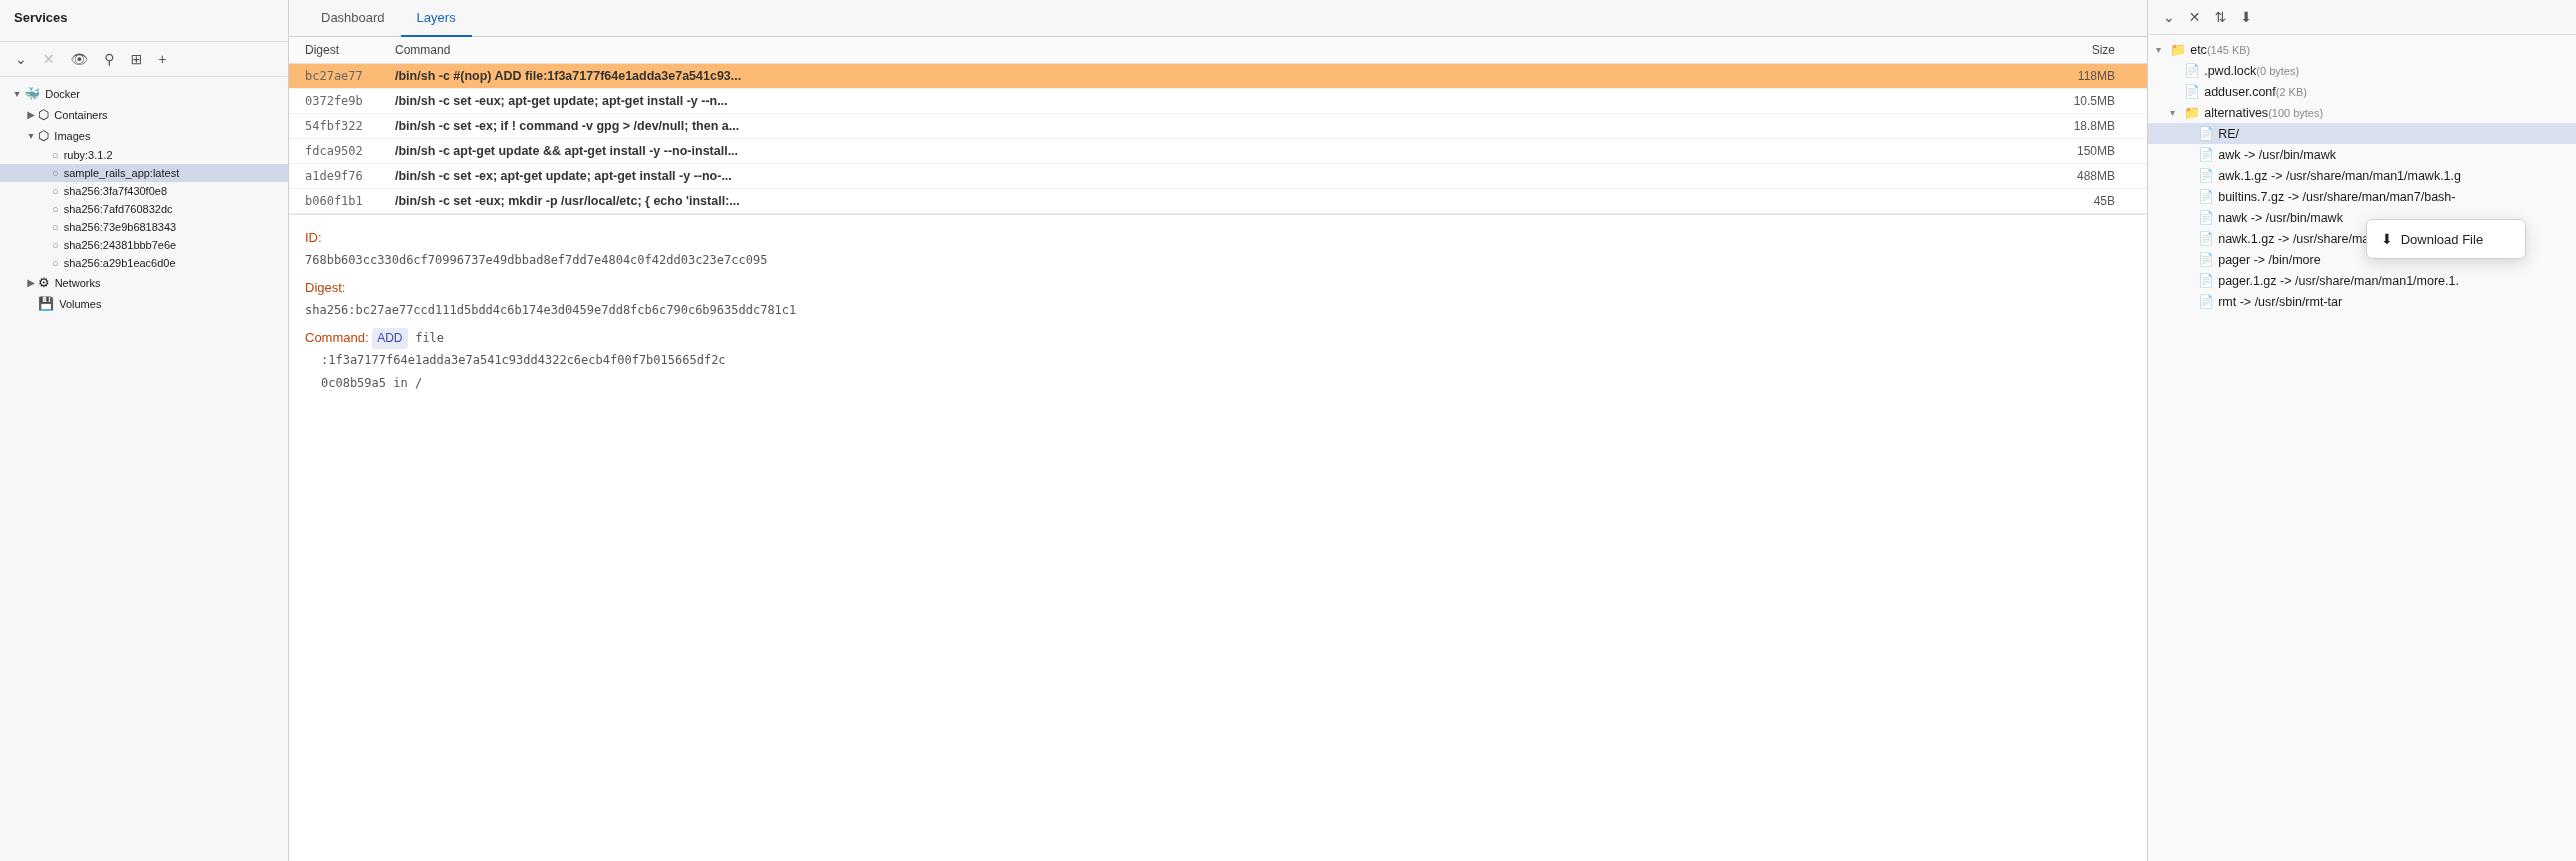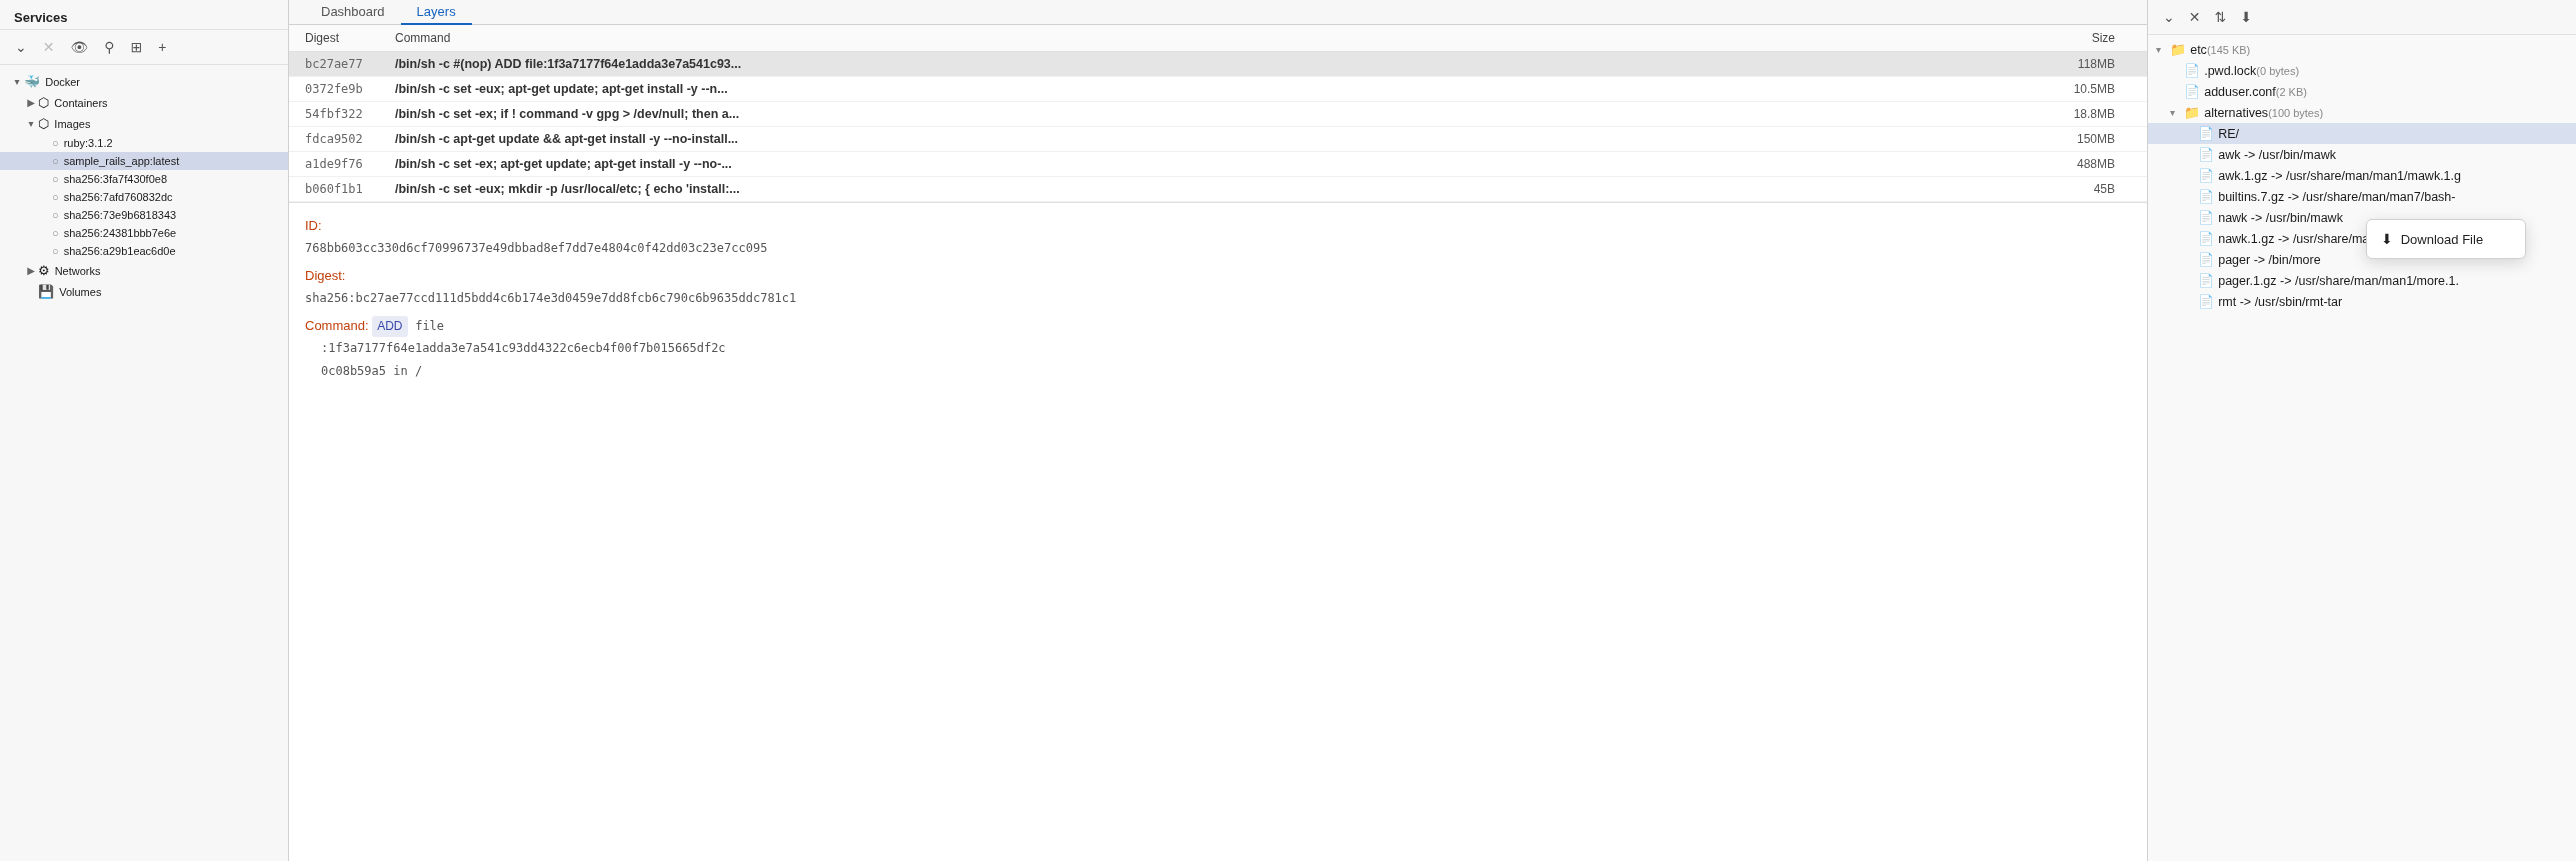--- a/index.html
+++ b/index.html
@@ -25,21 +25,21 @@
     
     .sidebar {
       width: 289px;
       min-width: 289px;
       background: #f7f7f7;
       border-right: 1px solid #d0d0d0;
       display: flex;
       flex-direction: column;
     }
     .sidebar-header {
-      padding: 10px 14px 4px 14px;
+      padding: 10px 14px 16px 14px;
       font-weight: 600;
       font-size: 13px;
       color: #222;
       border-bottom: 1px solid #e0e0e0;
     }
     .sidebar-toolbar {
       display: flex;
       align-items: center;
       padding: 6px 10px;
       gap: 6px;
@@ -99,21 +99,21 @@
       overflow: hidden;
     }
     .tabs-bar {
       display: flex;
       align-items: center;
       border-bottom: 1px solid #d0d0d0;
       padding: 0 16px;
       background: #f7f7f7;
     }
     .tab {
-      padding: 4px 16px;
+      padding: 10px 16px;
       font-size: 13px;
       cursor: pointer;
       color: #555;
       border-bottom: 2px solid transparent;
       margin-bottom: -1px;
     }
     .tab.active {
       color: #1565c0;
       border-bottom-color: #1565c0;
       font-weight: 500;
@@ -142,21 +142,21 @@
     .col-command { flex: 1; }
     .col-size { width: 80px; flex-shrink: 0; text-align: right; padding-right: 16px; }
     .table-row {
       display: flex;
       align-items: center;
       padding: 5px 16px;
       border-bottom: 1px solid #f0f0f0;
       cursor: pointer;
       font-size: 12.5px;
     }
-    .table-row.selected { background: #e5e5e5; }
+    .table-row.selected { background: #fdba74; }
     .table-row .col-digest { color: #666; font-family: monospace; font-size: 12px; }
     .table-row .col-command { color: #333; overflow: hidden; text-overflow: ellipsis; white-space: nowrap; font-weight: bold; }
     .table-row .col-size { color: #555; font-size: 12px; }
     
     .detail-section {
       padding: 12px 16px;
       border-top: 1px solid #e0e0e0;
       font-size: 13px;
       line-height: 1.7;
       overflow-y: auto;

